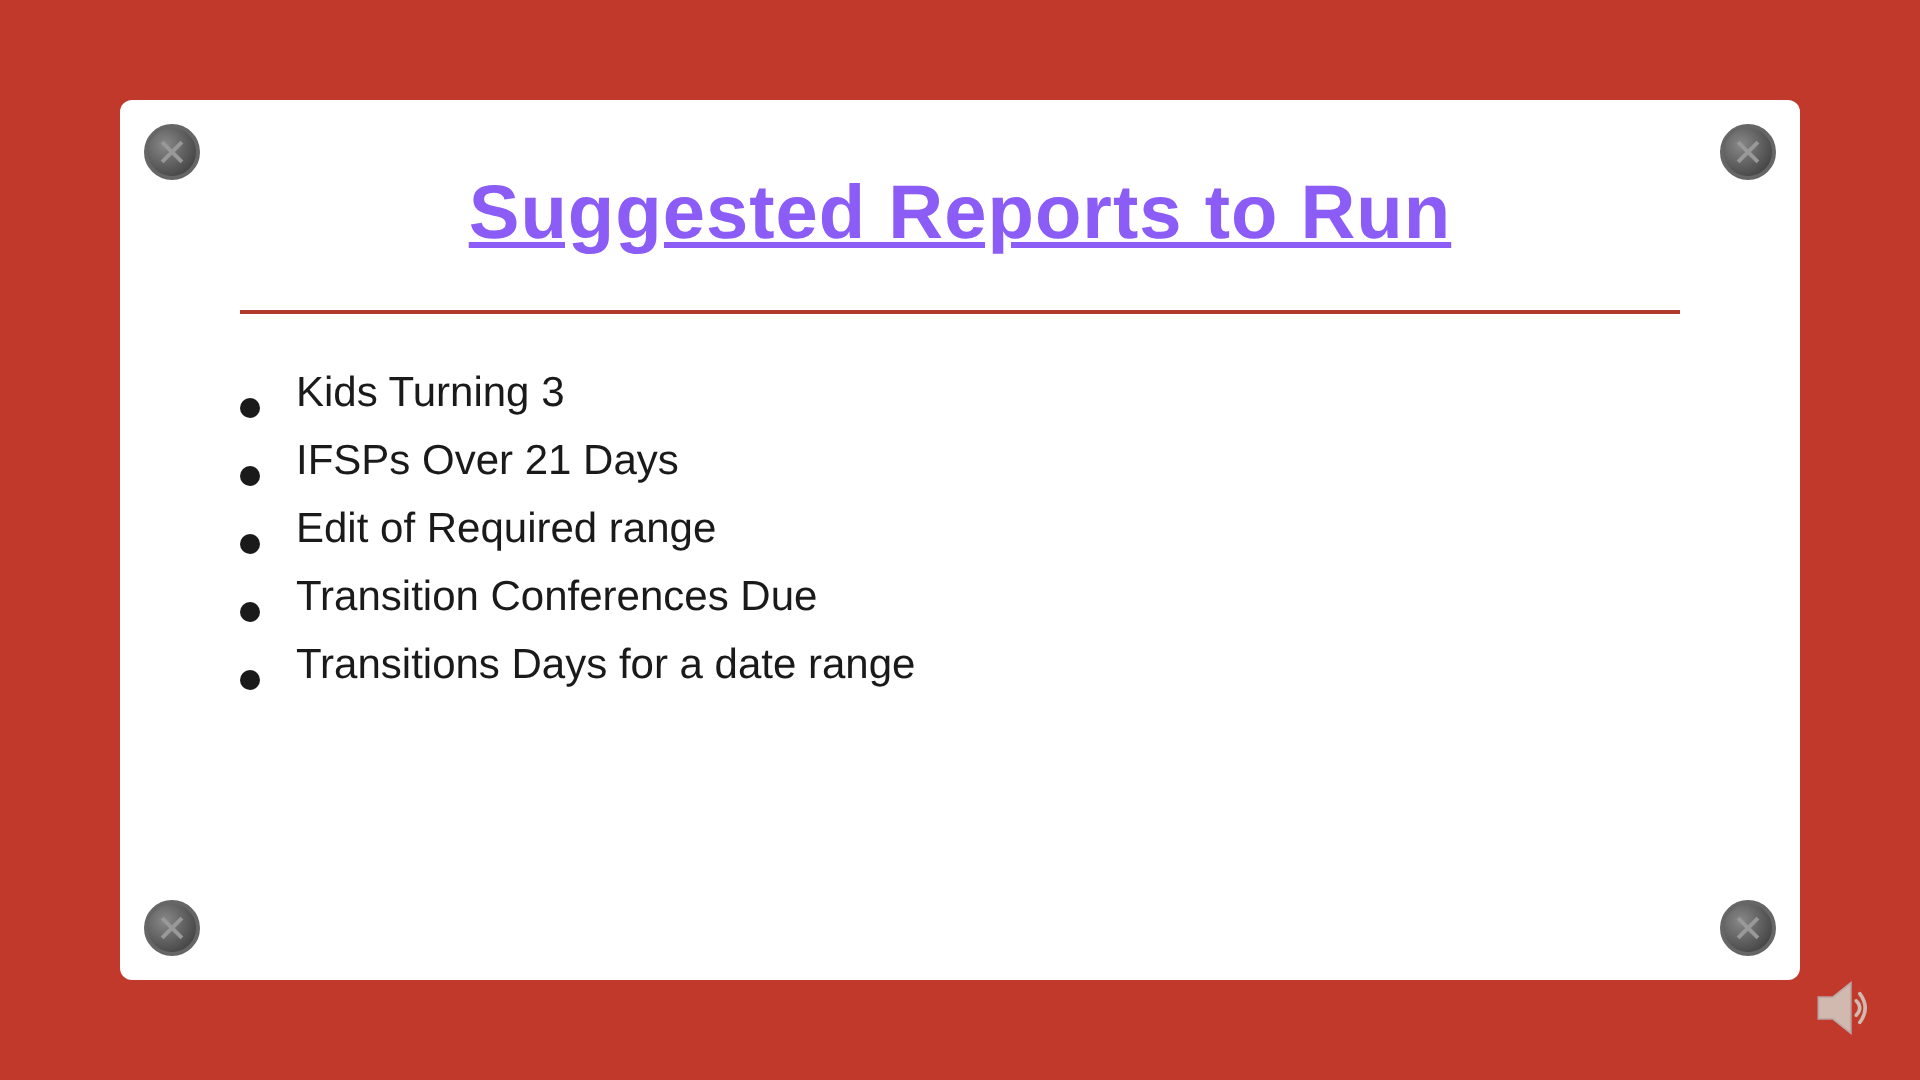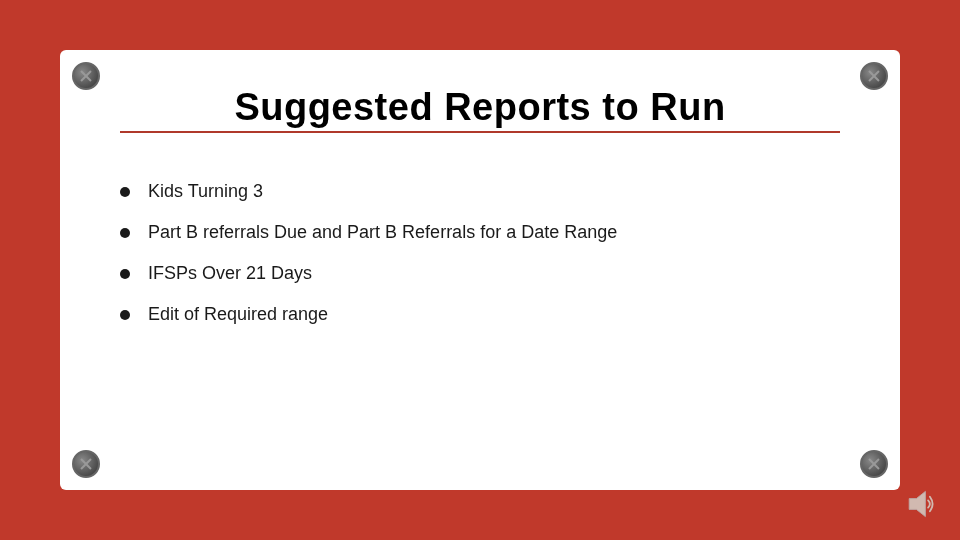--- a/index.html
+++ b/index.html
@@ -73,47 +73,47 @@
       left: 50%;
       transform: translate(-50%, -50%) rotate(-45deg);
       width: 14px;
       height: 2px;
       background: #999;
     }
 
     .title {
       font-size: 38px;
       font-weight: bold;
-      color: #000000;
+      color: #8b5cf6;
       text-align: center;
-      margin-bottom: 2px;
+      margin-bottom: 26px;
       font-family: 'Arial', sans-serif;
       letter-spacing: 0.5px;
+      text-decoration: underline;
     }
 
     .divider {
       height: 2px;
       background-color: #b0392b;
       width: 100%;
       margin-bottom: 28px;
     }
 
     .bullet-list {
       list-style: none;
       padding: 0;
     }
 
     .bullet-list li {
-      font-size: 18px;
+      font-size: 21px;
       color: #1a1a1a;
       margin-bottom: 10px;
       display: flex;
-      align-items: center;
+      align-items: flex-end;
       font-family: 'Arial', sans-serif;
-      margin-top: 20px;
     }
 
     .bullet-dot {
       display: inline-block;
       width: 10px;
       height: 10px;
       border-radius: 50%;
       background-color: #1a1a1a;
       margin-right: 18px;
       flex-shrink: 0;
@@ -145,29 +145,33 @@
 
     <div class="divider"></div>
 
     <ul class="bullet-list">
     <li>
           <span class="bullet-dot"></span>
           <span>Kids Turning 3</span>
         </li>
         <li>
           <span class="bullet-dot"></span>
-          <span>Part B referrals  Due and Part B Referrals for a Date Range</span>
-        </li>
-        <li>
-          <span class="bullet-dot"></span>
           <span>IFSPs Over 21 Days</span>
         </li>
         <li>
           <span class="bullet-dot"></span>
           <span>Edit of Required range</span>
+        </li>
+        <li>
+          <span class="bullet-dot"></span>
+          <span>Transition Conferences Due</span>
+        </li>
+        <li>
+          <span class="bullet-dot"></span>
+          <span>Transitions Days for a date range</span>
         </li>
       </ul>
   </div>
 
   <svg class="speaker-icon" viewBox="0 0 40 40" xmlns="http://www.w3.org/2000/svg">
     <path d="M8 14 L8 26 L16 26 L26 34 L26 6 L16 14 Z" fill="#d4d0c8" stroke="#bbb" stroke-width="1"></path>
     <path d="M29 16 Q33 20 29 24" fill="none" stroke="#d4d0c8" stroke-width="2" stroke-linecap="round"></path>
     <path d="M31 12 Q37 20 31 28" fill="none" stroke="#d4d0c8" stroke-width="2" stroke-linecap="round"></path>
   </svg>
 

